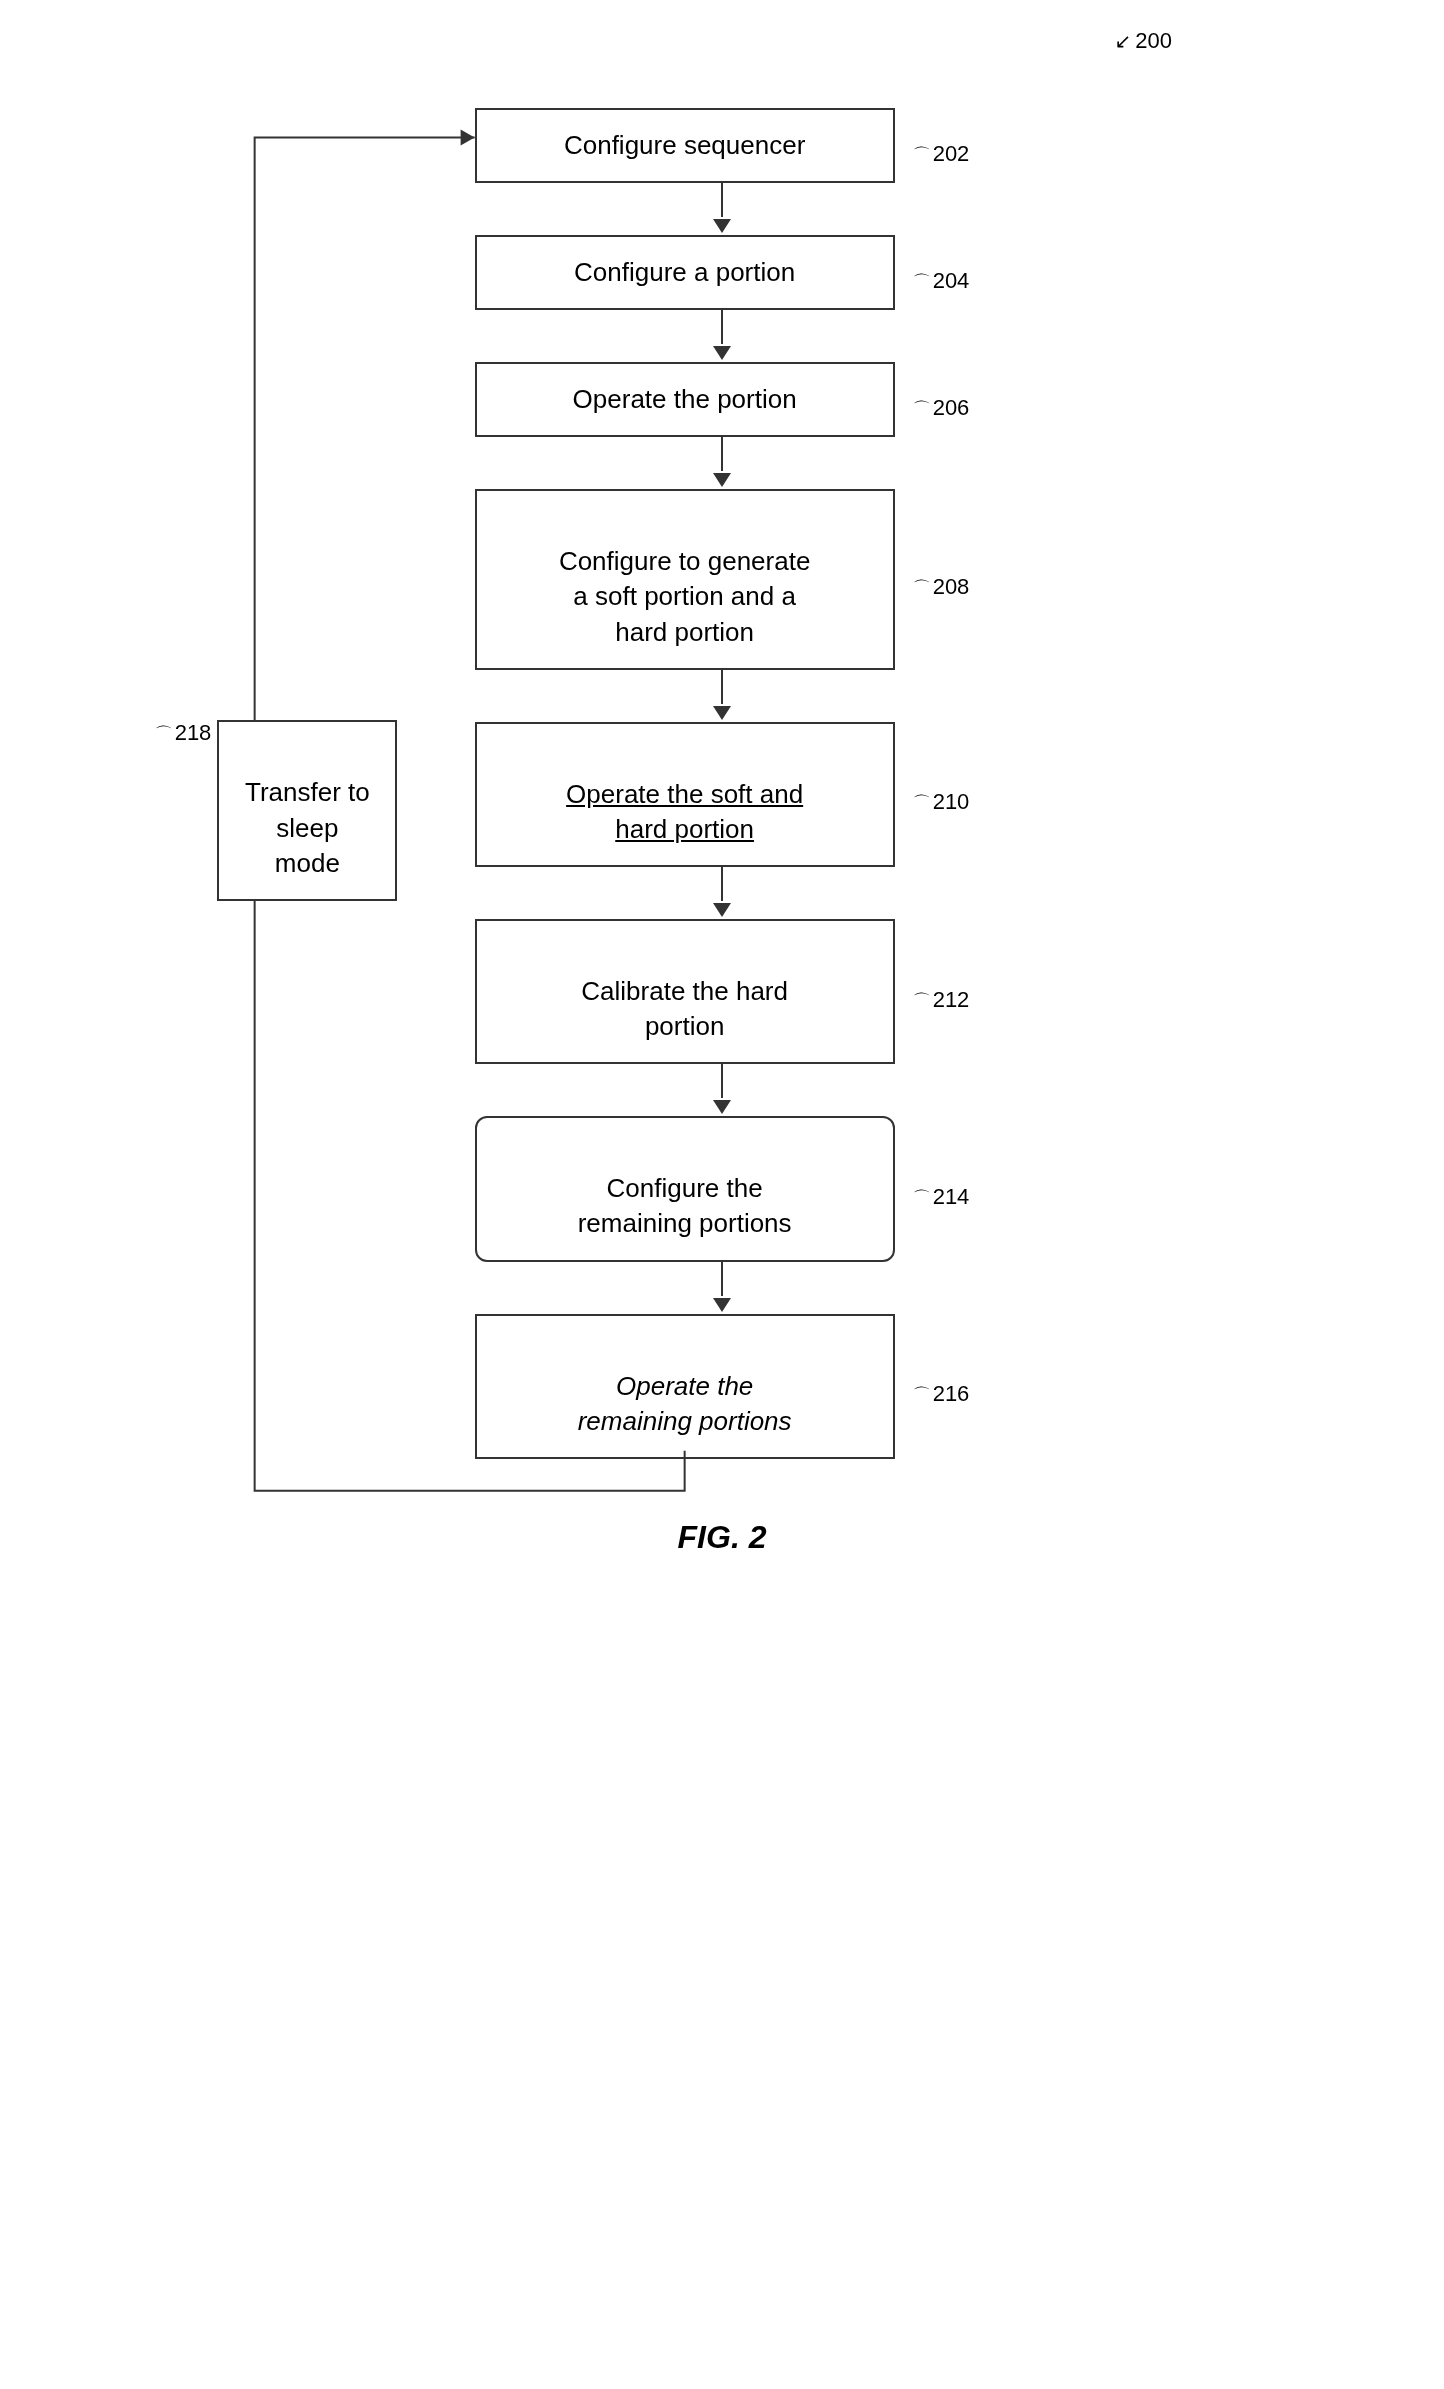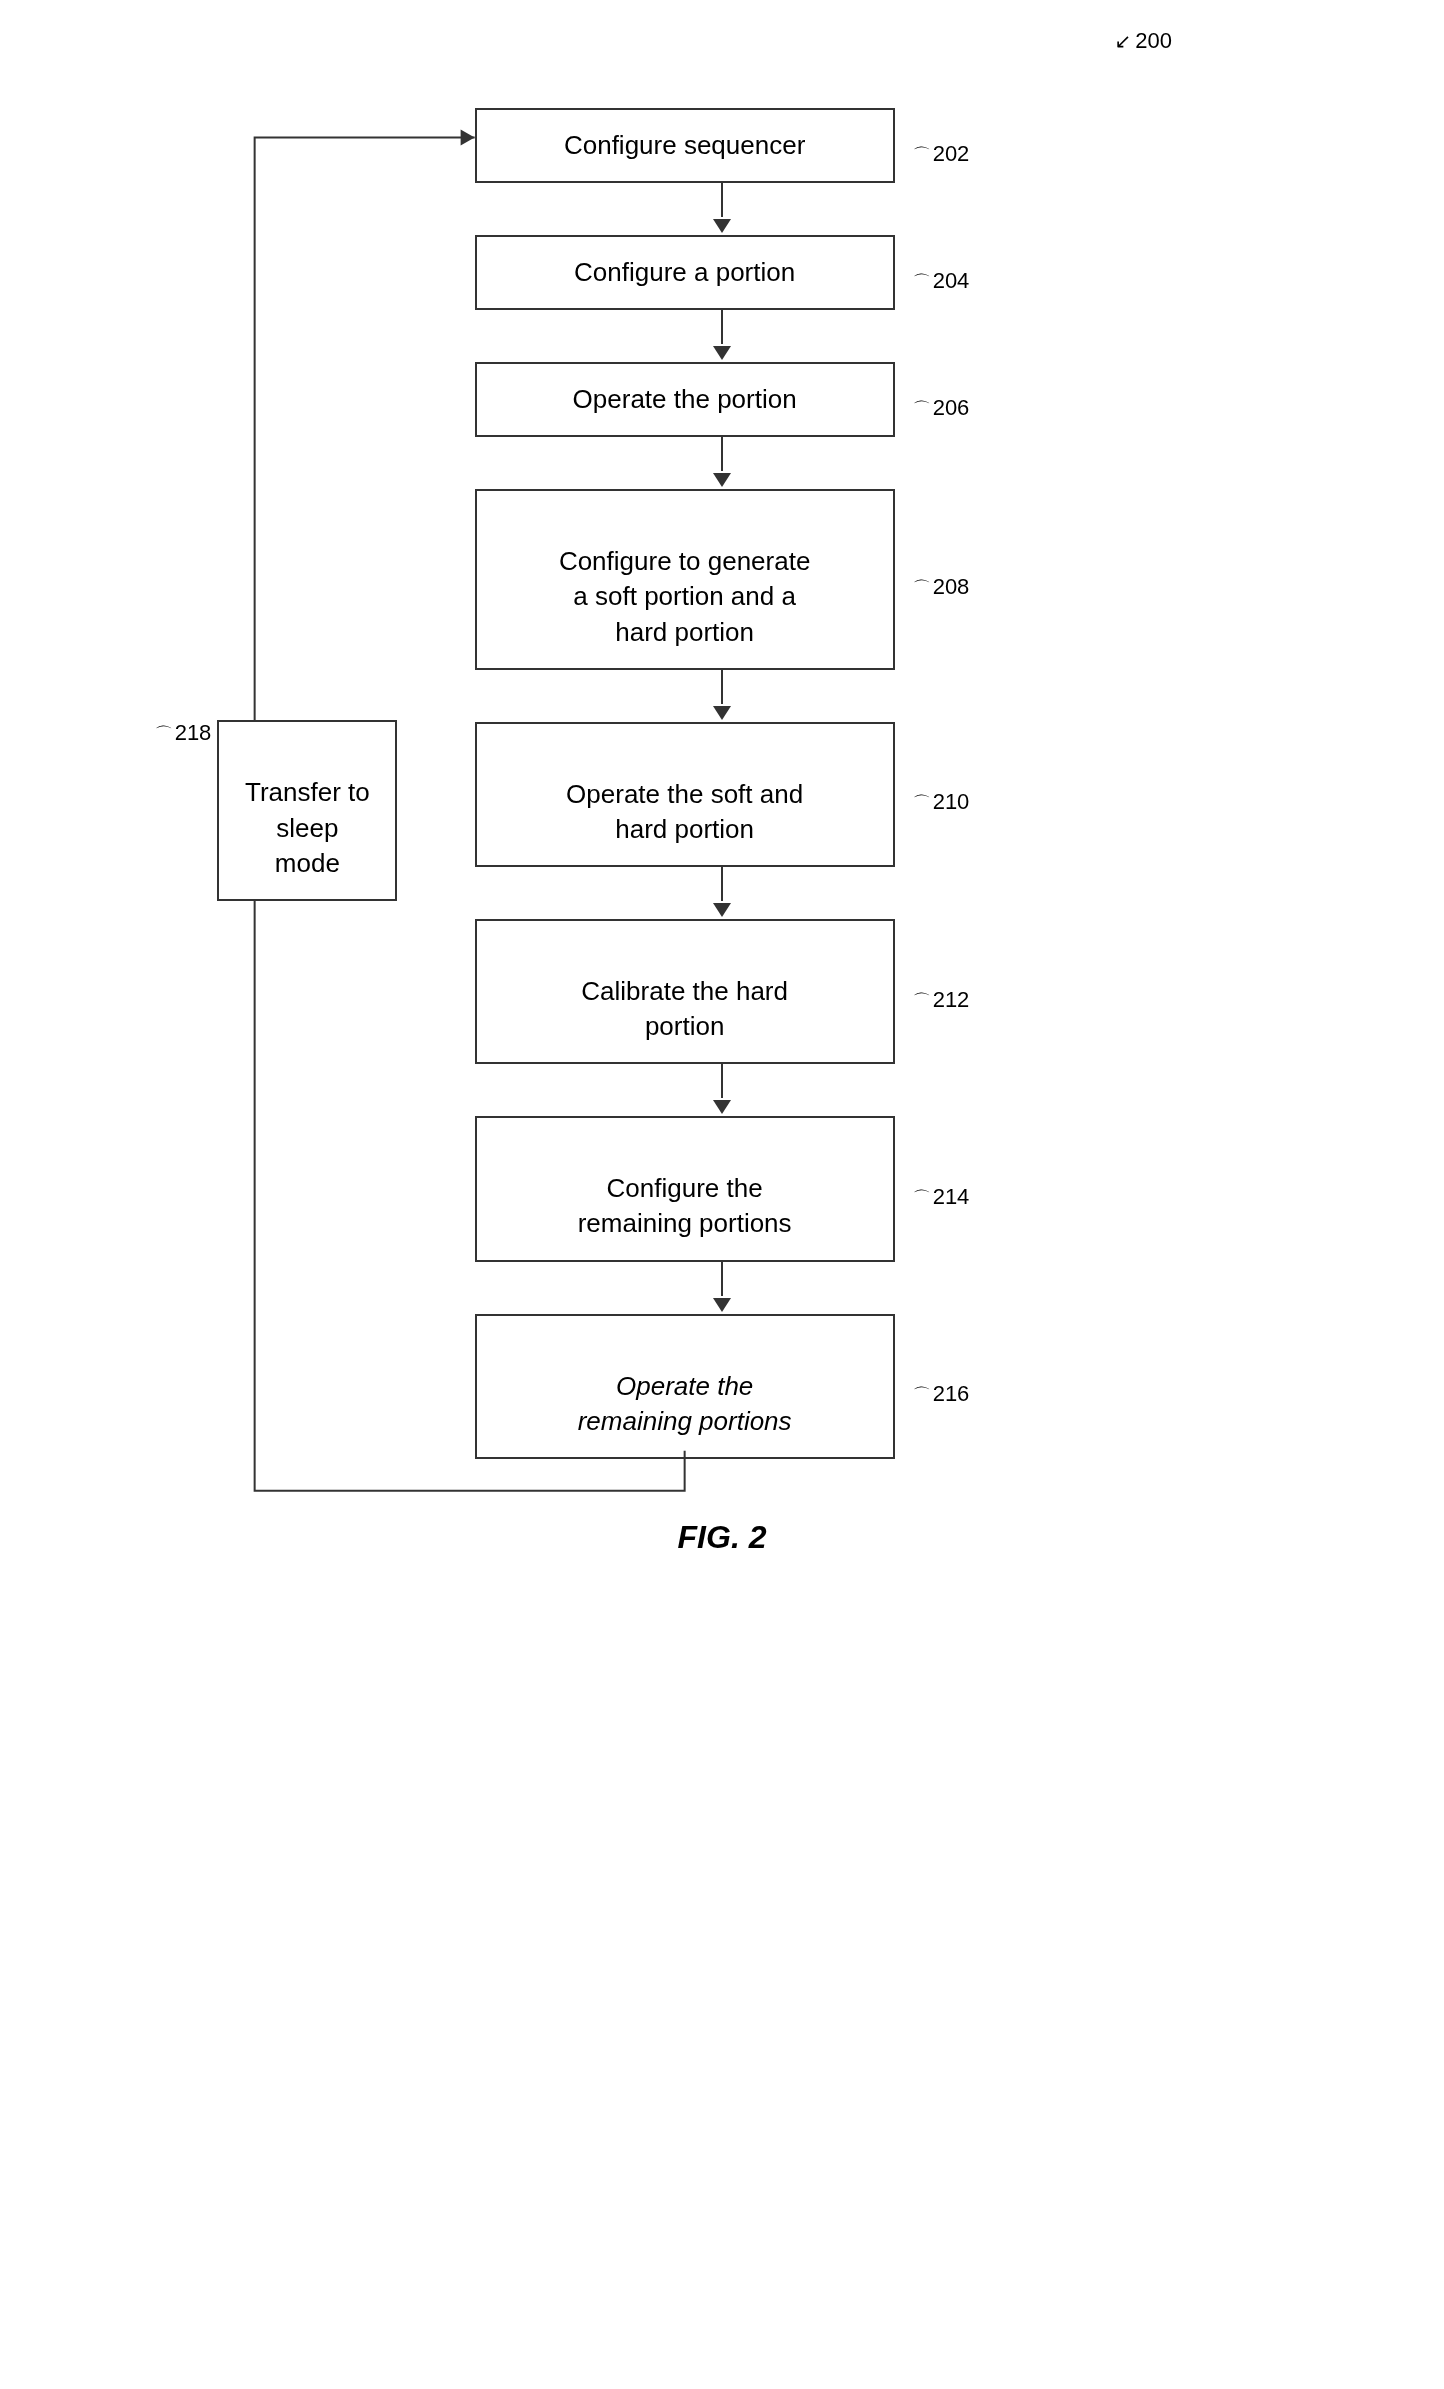--- a/index.html
+++ b/index.html
@@ -158,41 +158,41 @@
         <span>Configure to generate
 a soft portion and a
 hard portion</span>
       </div>
       <span class="ref-num">208</span>
     </div>
 
     <div class="arrow-down"></div>
 
     <div class="step-row">
-      <div class="step-box" style="white-space: pre-line;">
+      <div class="step-box" style="white-space: pre-line; text-decoration: underline;">
         <span>Operate the soft and
 hard portion</span>
       </div>
       <span class="ref-num">210</span>
     </div>
 
     <div class="arrow-down"></div>
 
     <div class="step-row">
       <div class="step-box" style="white-space: pre-line;">
         <span>Calibrate the hard
 portion</span>
       </div>
       <span class="ref-num">212</span>
     </div>
 
     <div class="arrow-down"></div>
 
     <div class="step-row">
-      <div class="step-box" style="white-space: pre-line;">
+      <div class="step-box" style="white-space: pre-line; border-radius: 12px;">
         <span>Configure the
 remaining portions</span>
       </div>
       <span class="ref-num">214</span>
     </div>
 
     <div class="arrow-down"></div>
 
     <div class="step-row">
       <div class="step-box" style="white-space: pre-line; font-style: italic;">

